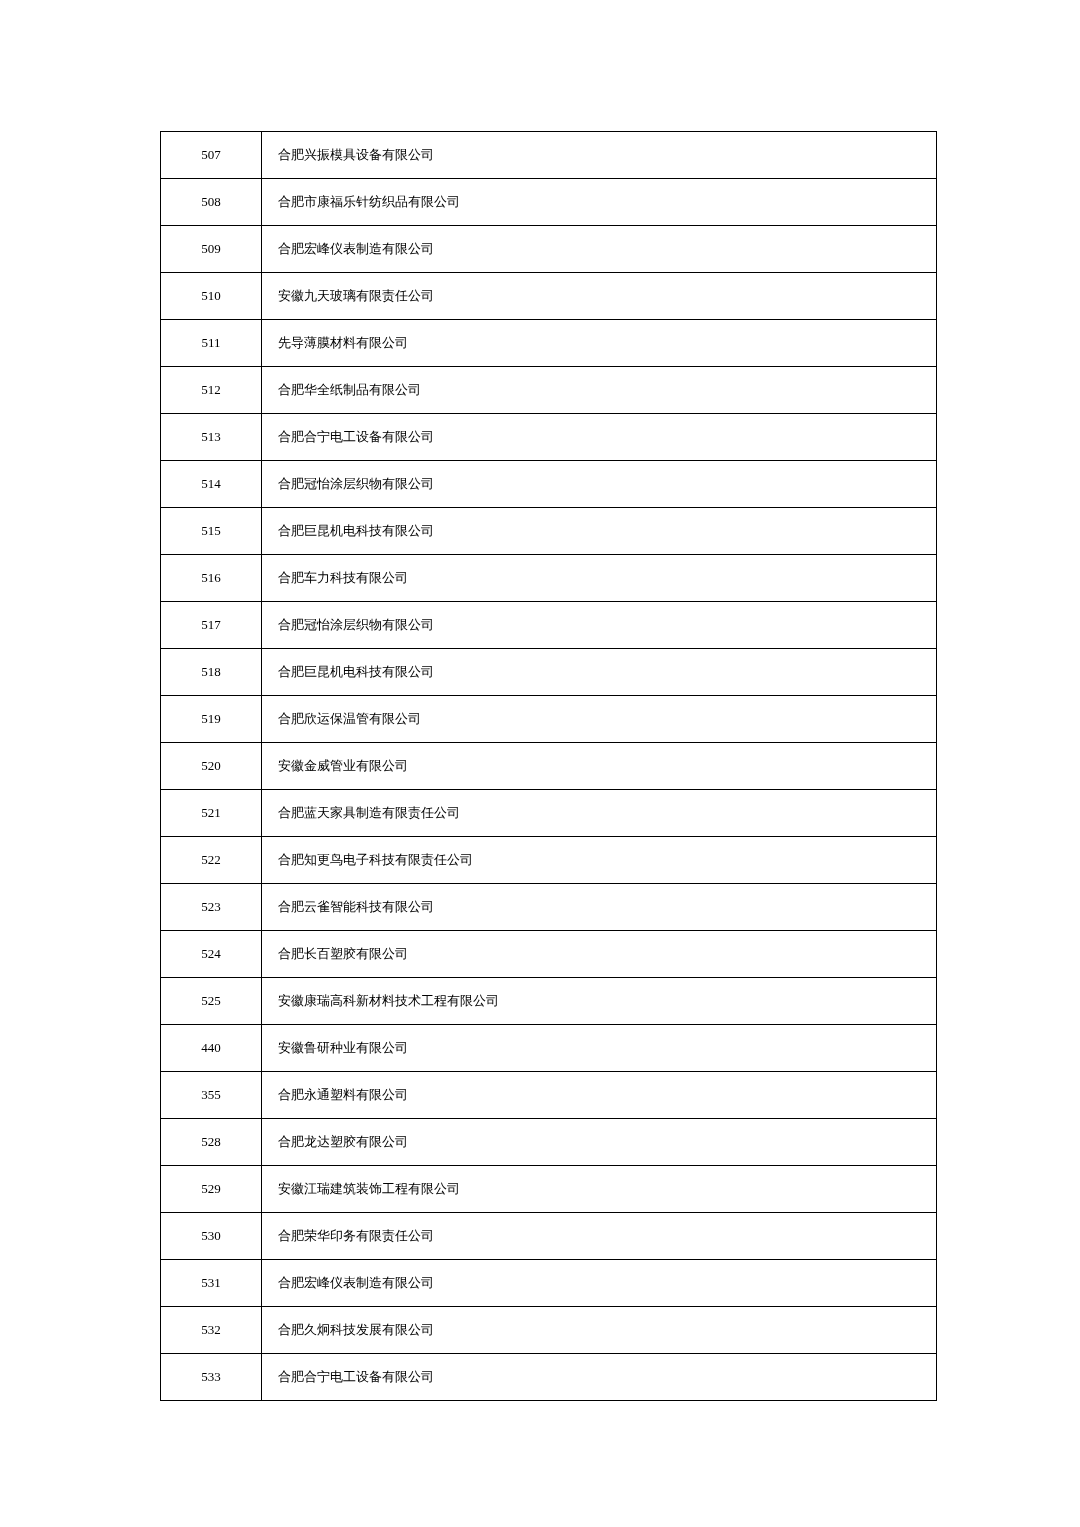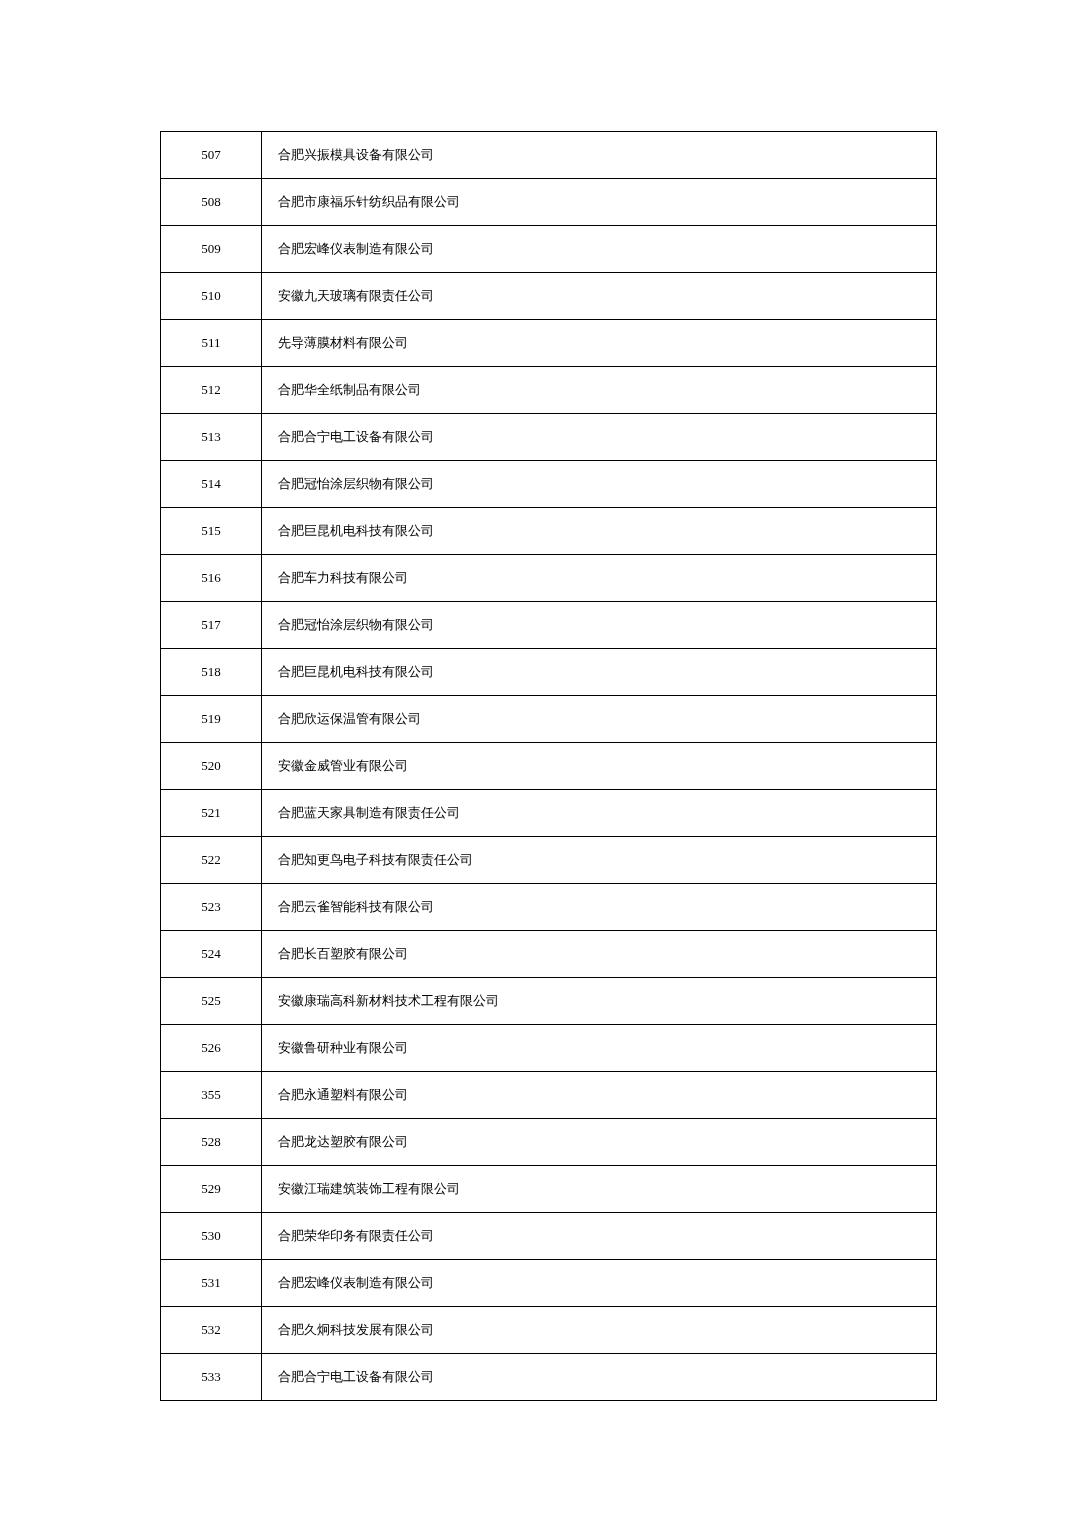--- a/index.html
+++ b/index.html
@@ -121,21 +121,21 @@
         </tr>
         <tr>
           <td class="col-index">524</td>
           <td class="col-name">合肥长百塑胶有限公司</td>
         </tr>
         <tr>
           <td class="col-index">525</td>
           <td class="col-name">安徽康瑞高科新材料技术工程有限公司</td>
         </tr>
         <tr>
-          <td class="col-index">526</td>
+          <td class="col-index">440</td>
           <td class="col-name">安徽鲁研种业有限公司</td>
         </tr>
         <tr>
           <td class="col-index">355</td>
           <td class="col-name">合肥永通塑料有限公司</td>
         </tr>
         <tr>
           <td class="col-index">528</td>
           <td class="col-name">合肥龙达塑胶有限公司</td>
         </tr>

